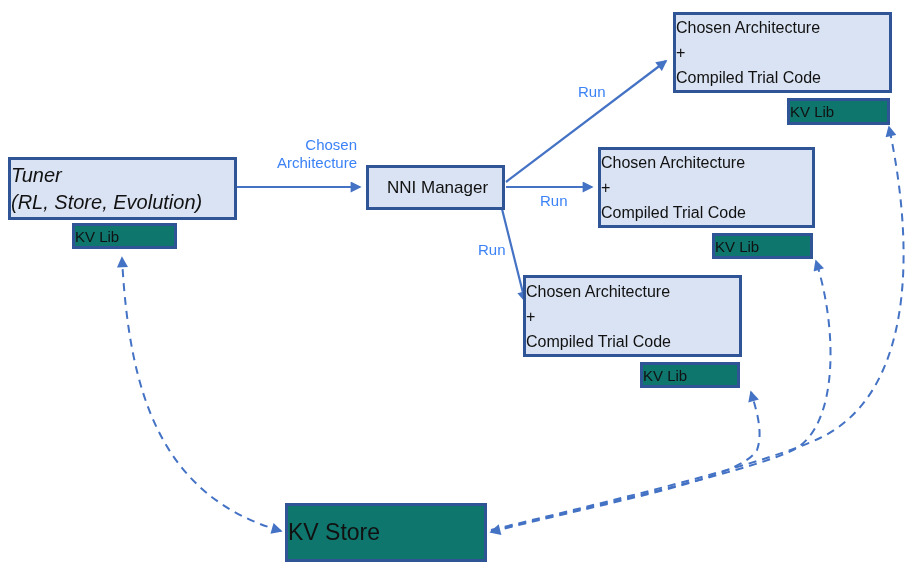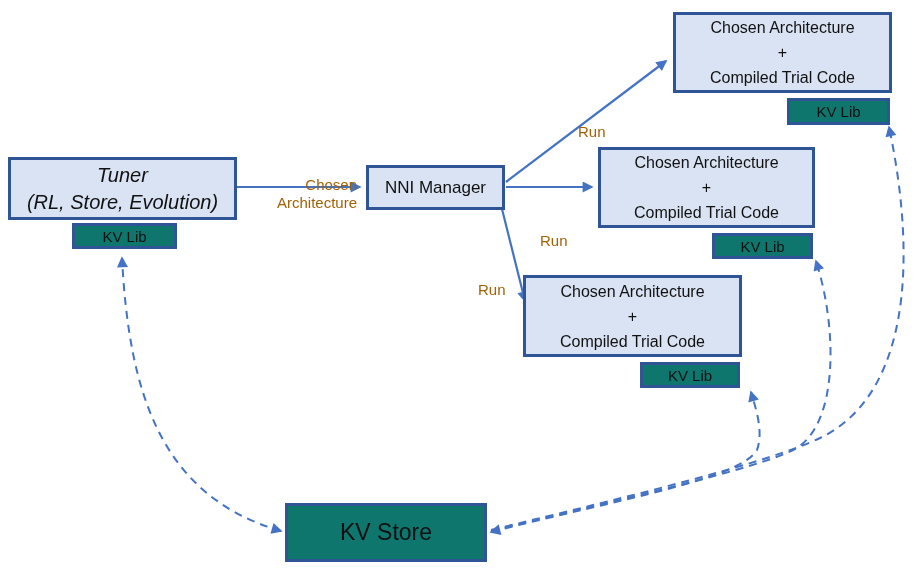--- a/index.html
+++ b/index.html
@@ -3,29 +3,29 @@
 <meta charset="utf-8">
 <style>
   html,body{margin:0;padding:0;background:#fff;}
   #canvas{
     position:relative;width:917px;height:571px;background:#fff;overflow:hidden;
     font-family:"Liberation Sans", sans-serif;color:#111;
   }
   #wires{position:absolute;left:0;top:0;width:917px;height:571px;}
   .box{
     position:absolute;box-sizing:border-box;border:3px solid #2F5597;
-    display:flex;flex-direction:column;align-items:center;justify-content:center;
+    display:flex;flex-direction:column;align-items:flex-start;justify-content:center;
     text-align:center;
   }
   .blue-fill{background:#DAE3F3;}
   .peach-fill{background:#0f766e;}
-  .lbl{position:absolute;white-space:nowrap;color:#a16207;margin-top:40px;}
+  .lbl{position:absolute;white-space:nowrap;color:#3b82f6;}
   .tuner-box{left:8px;top:157px;width:229px;height:63px;font-size:20px;line-height:27px;font-style:italic;}
   .tuner-kv{left:72px;top:223px;width:105px;height:26px;font-size:15px;}
-  .nni-box{left:366px;top:165px;width:139px;height:45px;font-size:17px;}
+  .nni-box{left:366px;top:165px;width:139px;height:45px;font-size:17px;padding-left:18px;}
   .arch-box{font-size:16px;line-height:25px;}
   .arch-top{left:673px;top:12px;width:219px;height:81px;}
   .kv-top{left:787px;top:98px;width:103px;height:27px;font-size:15px;}
   .arch-mid{left:598px;top:147px;width:217px;height:81px;}
   .kv-mid{left:712px;top:233px;width:101px;height:26px;font-size:15px;}
   .arch-bot{left:523px;top:275px;width:219px;height:82px;}
   .kv-bot{left:640px;top:362px;width:100px;height:26px;font-size:15px;}
   .kv-store{left:285px;top:503px;width:202px;height:59px;font-size:23px;}
   .edge-label{font-size:15px;}
   .chosen-arch{left:247px;top:136px;width:110px;text-align:right;line-height:18px;white-space:normal;}

